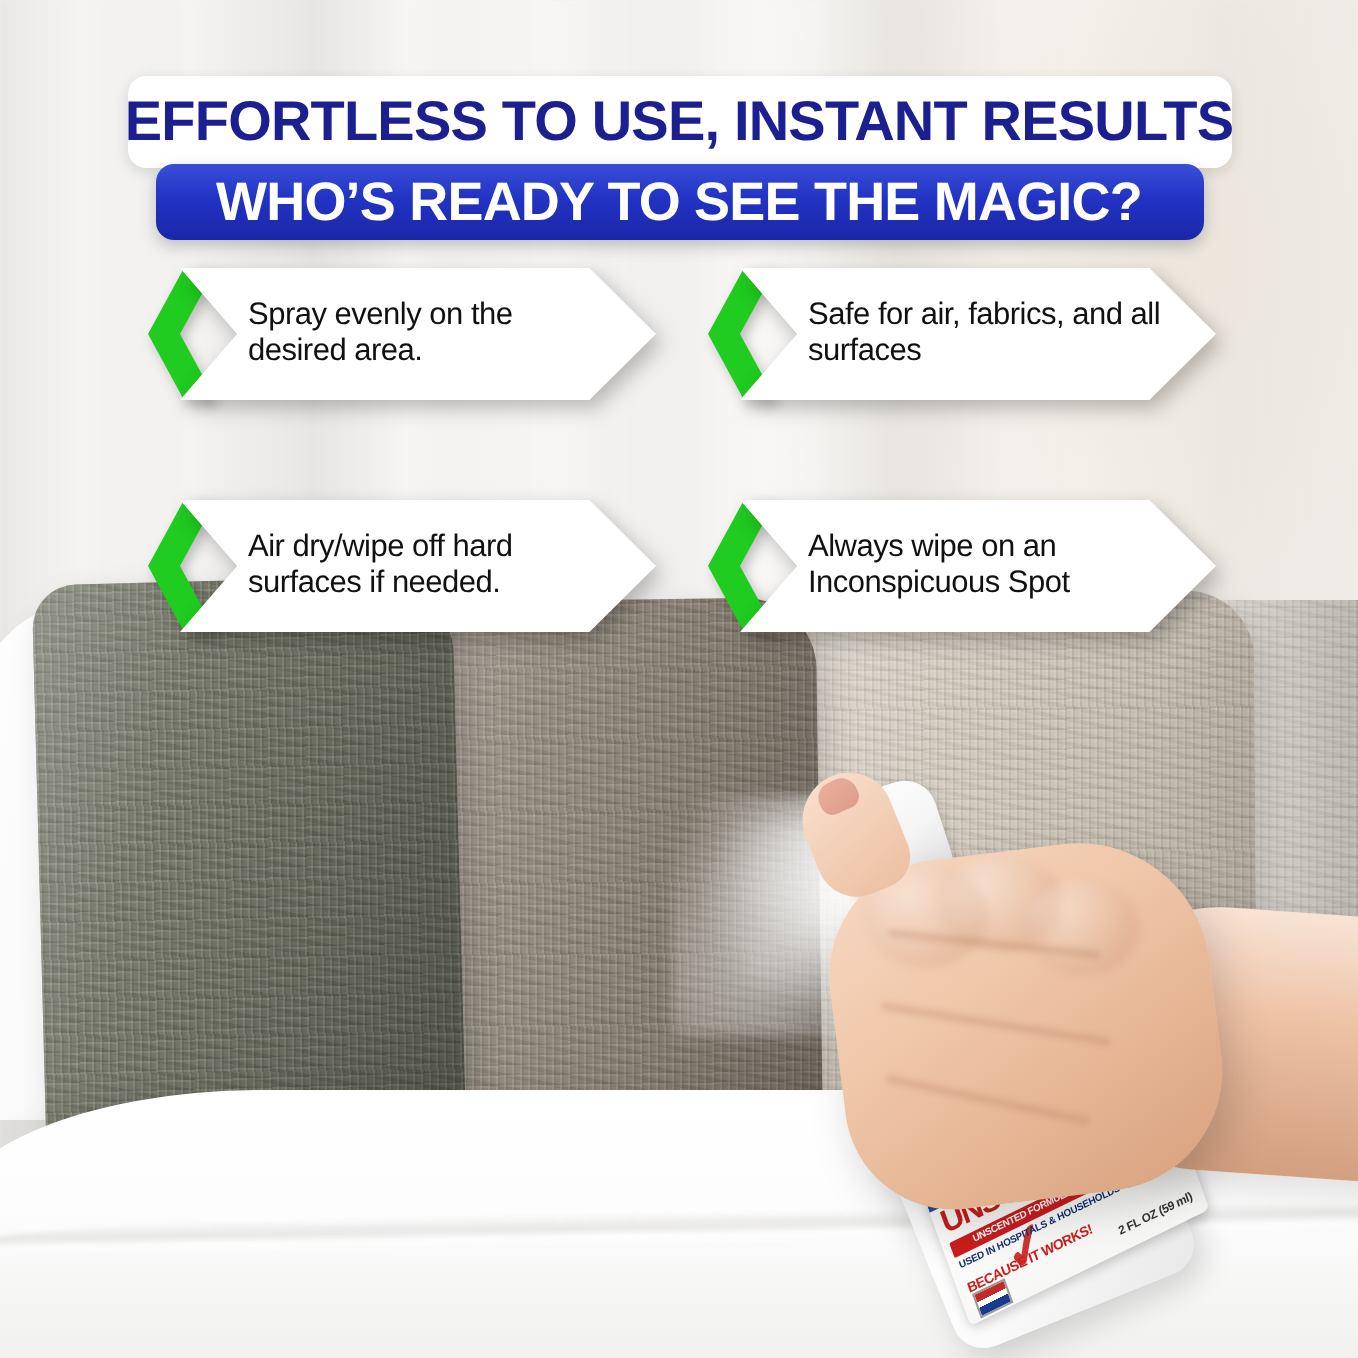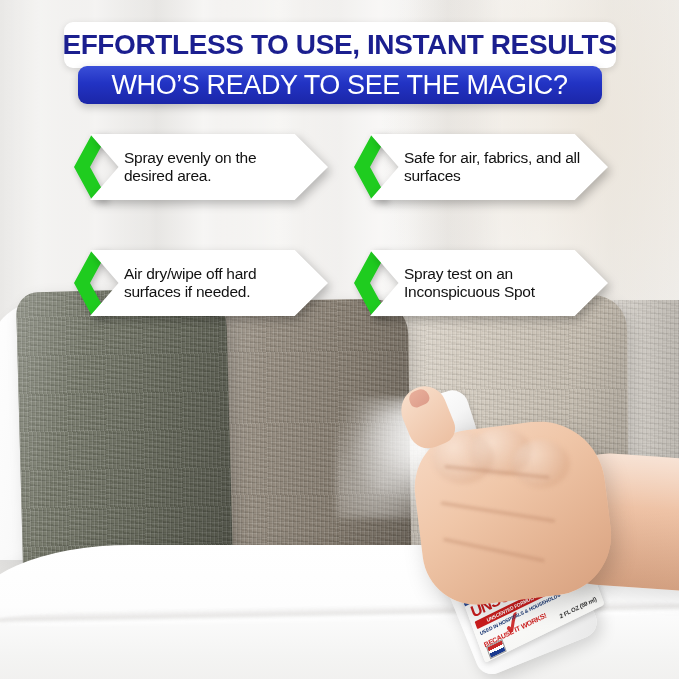--- a/index.html
+++ b/index.html
@@ -245,41 +245,41 @@
     position:absolute;right:6px;bottom:6px;font-size:6px;font-weight:bold;
     color:#333;letter-spacing:-.2px;
   }
   .lbl-side{
     position:absolute;right:2px;top:16px;font-size:7px;font-weight:bold;
     color:#15307a;transform:rotate(90deg);transform-origin:right top;
     white-space:nowrap;
   }
 
   
-  .headline{position:absolute;left:0;top:0;width:679px;}
+  .headline{position:absolute;left:0;top:16px;width:679px;}
   .hl-white{
     position:relative;margin:22px auto 0;width:552px;height:46px;
     background:#ffffff;border-radius:9px;
     box-shadow:0 2px 7px rgba(0,0,0,.13);
     display:flex;align-items:center;justify-content:center;
   }
   .hl-white span{
     color:#1b1f8f;font-size:28px;font-weight:bold;
     letter-spacing:-.4px;white-space:nowrap;
     font-family:"Liberation Sans", sans-serif;
   }
   .hl-blue{
     position:relative;margin:-2px auto 0;width:524px;height:38px;
     background:linear-gradient(180deg,#3a4fd8 0%,#2233c4 45%,#1b26a8 100%);
     border-radius:9px;
     box-shadow:0 3px 8px rgba(0,0,0,.22);
     display:flex;align-items:center;justify-content:center;
   }
   .hl-blue span{
-    color:#ffffff;font-size:27px;font-weight:normal;
+    color:#ffffff;font-size:27px;font-weight:bold;
     letter-spacing:-.4px;white-space:nowrap;
     font-family:"Liberation Sans", sans-serif;
   }
 
   
   .callouts{position:absolute;left:0;top:0;width:679px;height:679px;pointer-events:none;}
   .callout{position:absolute;width:262px;height:78px;pointer-events:auto;}
   .c-r0{top:128px;}
   .c-r1{top:244px;}
   .c-c0{left:68px;}
@@ -413,17 +413,17 @@
       <div class="ctext">Air dry/wipe off hard surfaces if needed.</div>
     </div>
 
     <div class="callout c-r1 c-c1">
       <svg class="chev" viewBox="0 0 54 74">
         <path d="M40 4 H24 L6 37 L24 70 H40 L22 37 Z" fill="#1FCC1F"></path>
       </svg>
       <div class="banner">
           <div class="face"></div>
         </div>
-      <div class="ctext">Spray test on an Inconspicuous Spot</div>
+      <div class="ctext">Always wipe on an Inconspicuous Spot</div>
     </div>
 
   </div>
 </div>
 
 </body></html>

